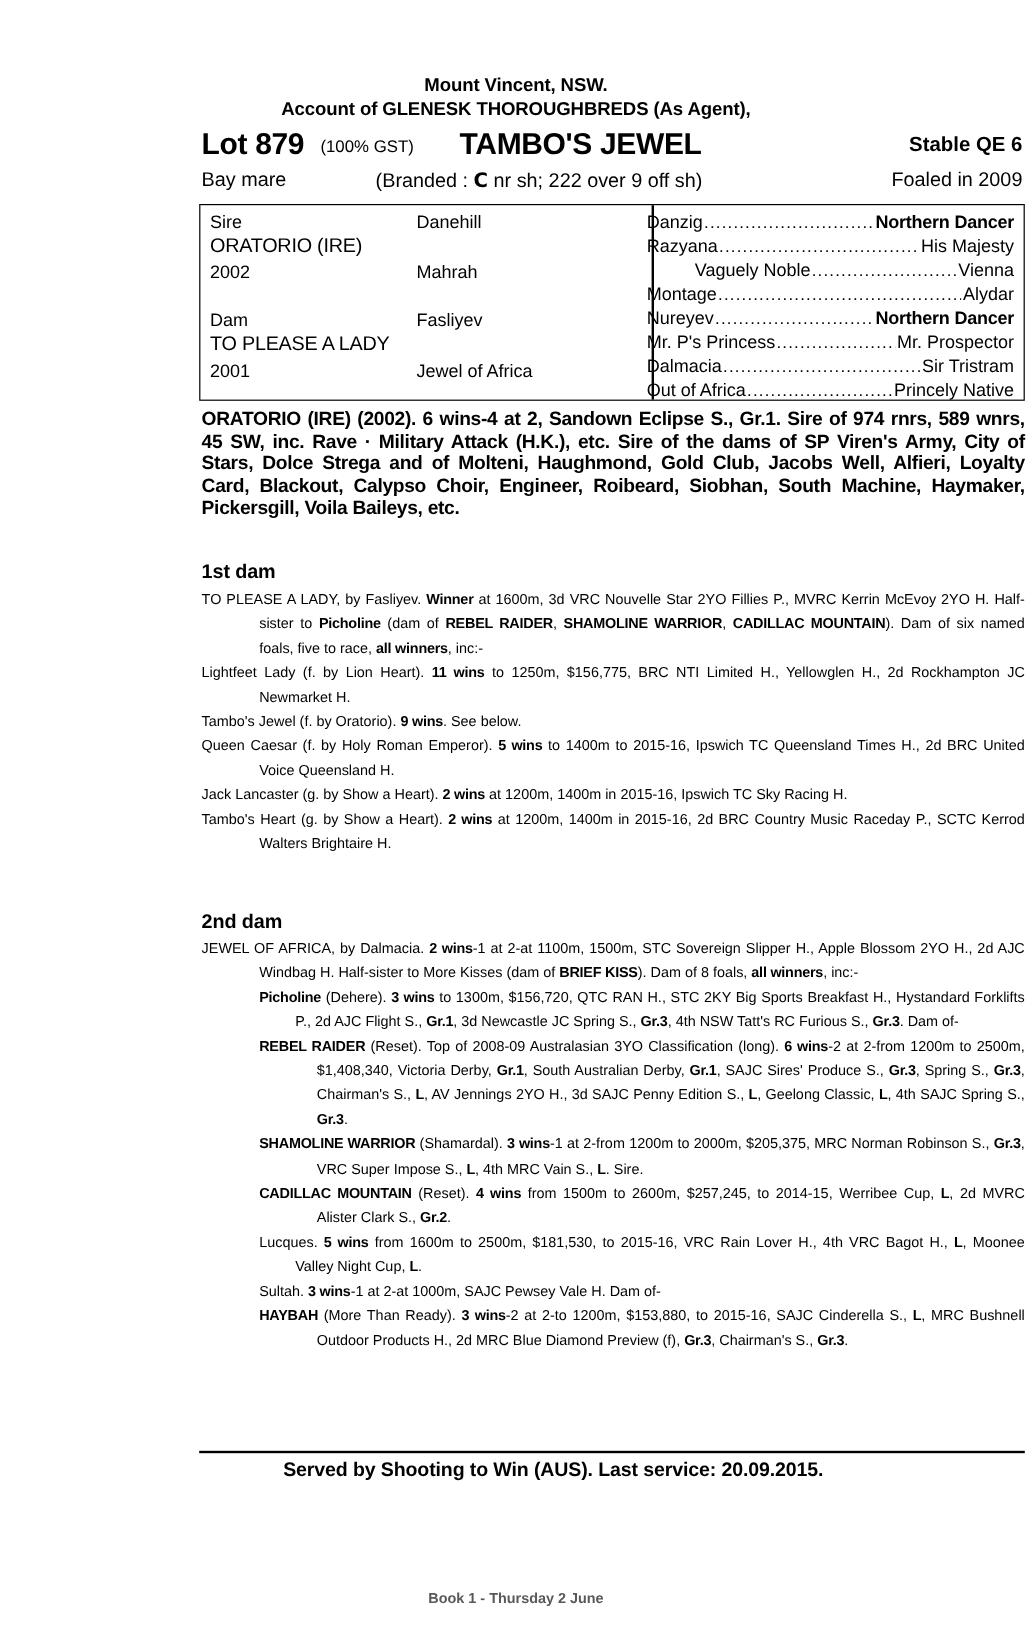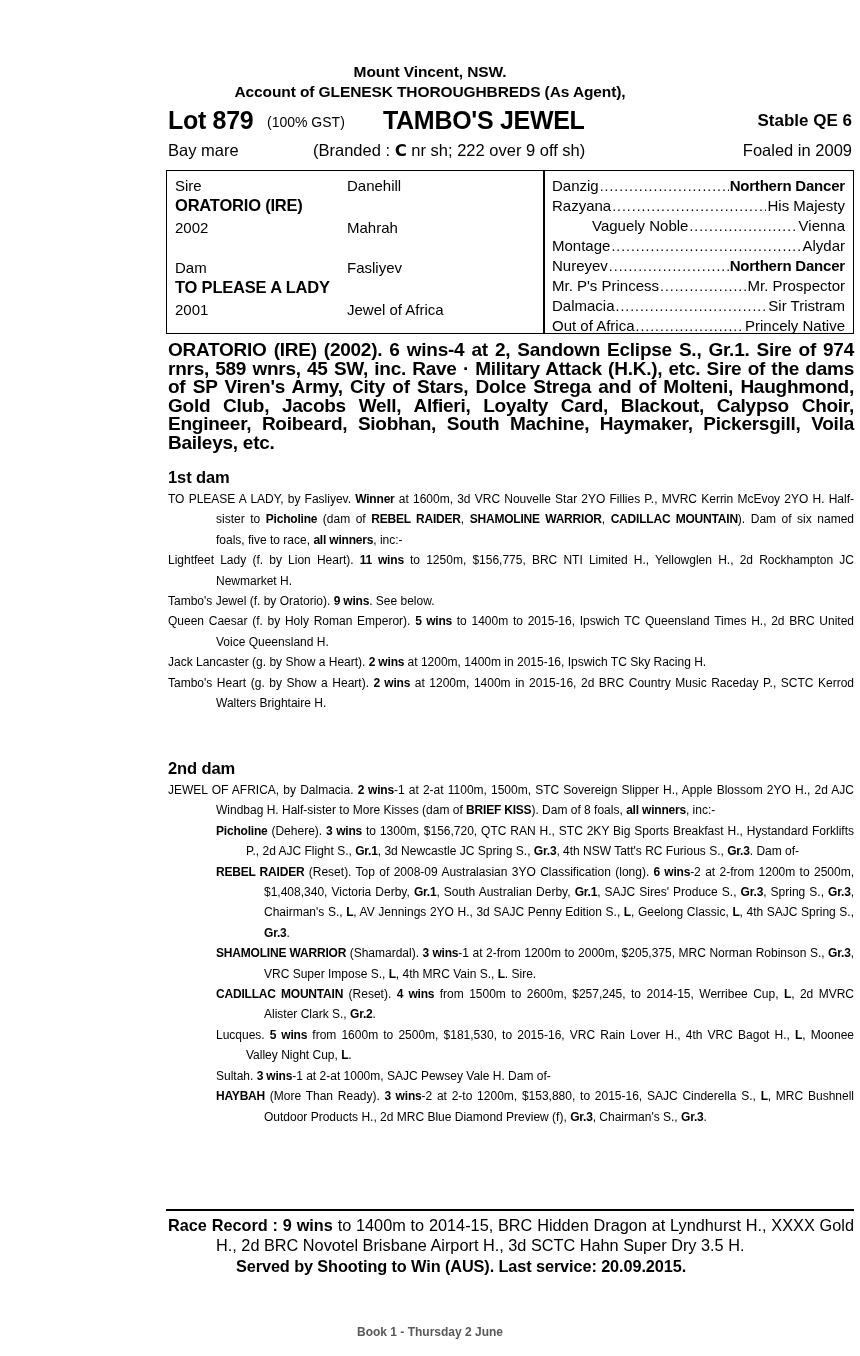--- a/index.html
+++ b/index.html
@@ -93,35 +93,35 @@
     width: 1.6px; height: 100%;
     background: #000;
   }
   .ped-left {
     position: absolute;
     left: 0; top: 0;
     width: 376px; height: 100%;
   }
   .ped-right {
     position: absolute;
-    left: 377px; top: 0;
+    left: 364px; top: 0;
     right: 0; height: 100%; text-decoration: underline;
   }
   .pl-row {
     position: absolute;
     left: 8px;
     font-size: 15px;
     white-space: nowrap;
   }
   .pl-row .nm { position: absolute; left: 0; top: 0; }
   .pl-row .mate { position: absolute; left: 172px; top: 0; }
   .pl-bold {
     position: absolute;
     left: 8px;
-    font-weight: bold;
+    font-weight: normal;
     font-size: 16.5px;
     letter-spacing: -0.2px;
     white-space: nowrap;
     text-align: center;
   }
   .pr-row {
     position: absolute;
     left: 8px; right: 8px;
     font-size: 15px;
     display: flex;
@@ -140,21 +140,21 @@
   }
   .pr-row .b { flex: 0 0 auto; }
   .pr-row .b.bold { font-weight: bold; letter-spacing: -0.2px; }
 
   
   .sirepara {
     position: absolute;
     left: 168px; top: 341px;
     width: 686px;
     font-weight: bold;
-    font-size: 19px;
+    font-size: 16px;
     line-height: 18.6px;
     text-align: justify;
     letter-spacing: -0.25px;
   }
 
   
   .damhead {
     position: absolute;
     left: 168px;
     font-weight: bold;
@@ -338,19 +338,18 @@
       <p class="ind2"><b>REBEL RAIDER</b> (Reset). Top of 2008-09 Australasian 3YO Classification (long). <b>6 wins</b>-2 at 2-from 1200m to 2500m, $1,408,340, Victoria Derby, <b>Gr.1</b>, South Australian Derby, <b>Gr.1</b>, SAJC Sires' Produce S., <b>Gr.3</b>, Spring S., <b>Gr.3</b>, Chairman's S., <b>L</b>, AV Jennings 2YO H., 3d SAJC Penny Edition S., <b>L</b>, Geelong Classic, <b>L</b>, 4th SAJC Spring S., <b>Gr.3</b>.</p>
       <p class="ind2"><b>SHAMOLINE WARRIOR</b> (Shamardal). <b>3 wins</b>-1 at 2-from 1200m to 2000m, $205,375, MRC Norman Robinson S., <b>Gr.3</b>, VRC Super Impose S., <b>L</b>, 4th MRC Vain S., <b>L</b>. Sire.</p>
       <p class="ind2"><b>CADILLAC MOUNTAIN</b> (Reset). <b>4 wins</b> from 1500m to 2600m, $257,245, to 2014-15, Werribee Cup, <b>L</b>, 2d MVRC Alister Clark S., <b>Gr.2</b>.</p>
       <p class="ind1">Lucques. <b>5 wins</b> from 1600m to 2500m, $181,530, to 2015-16, VRC Rain Lover H., 4th VRC Bagot H., <b>L</b>, Moonee Valley Night Cup, <b>L</b>.</p>
       <p class="ind1">Sultah. <b>3 wins</b>-1 at 2-at 1000m, SAJC Pewsey Vale H. Dam of-</p>
       <p class="ind2"><b>HAYBAH</b> (More Than Ready). <b>3 wins</b>-2 at 2-to 1200m, $153,880, to 2015-16, SAJC Cinderella S., <b>L</b>, MRC Bushnell Outdoor Products H., 2d MRC Blue Diamond Preview (f), <b>Gr.3</b>, Chairman's S., <b>Gr.3</b>.</p>
     </div>
 
   <div class="hr" style="top:1209px;"></div>
   <div class="records" id="records-block" style="top:1215px;">
-      <p><b>Race Record : 9 wins</b> to 1400m to 2014-15, BRC Hidden Dragon at Lyndhurst H., XXXX Gold H., 2d BRC Novotel Brisbane Airport H., 3d SCTC Hahn Super Dry 3.5 H.</p>
       <p class="served">Served by Shooting to Win (AUS). Last service: 20.09.2015.</p>
     </div>
 
   <div class="footer">Book 1 - Thursday 2 June</div>
 
 </div>
 
 </body></html>

